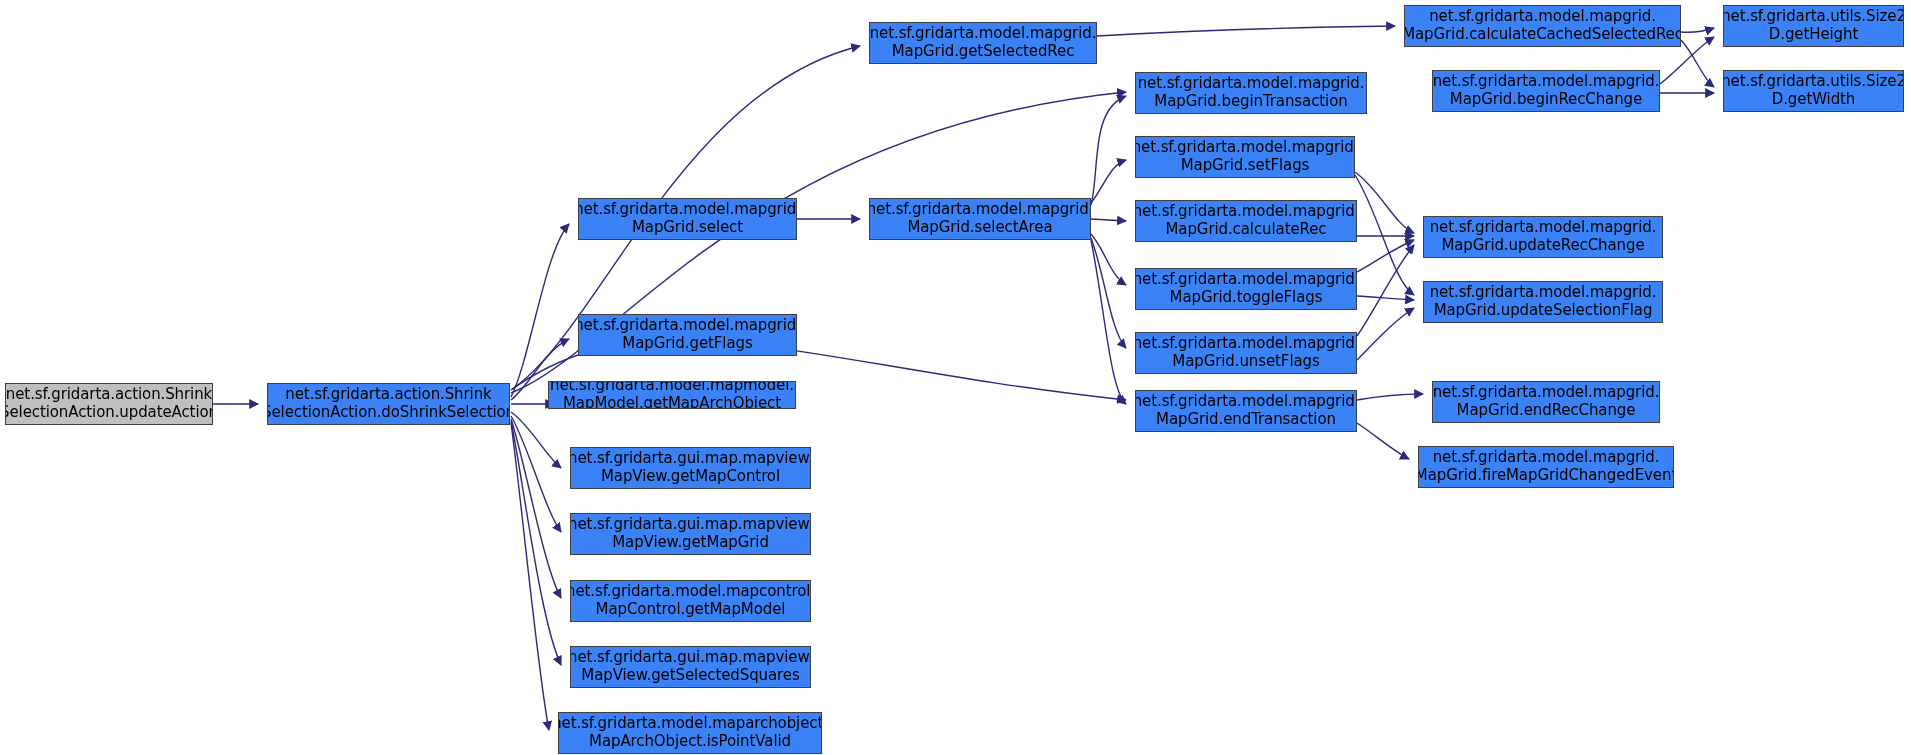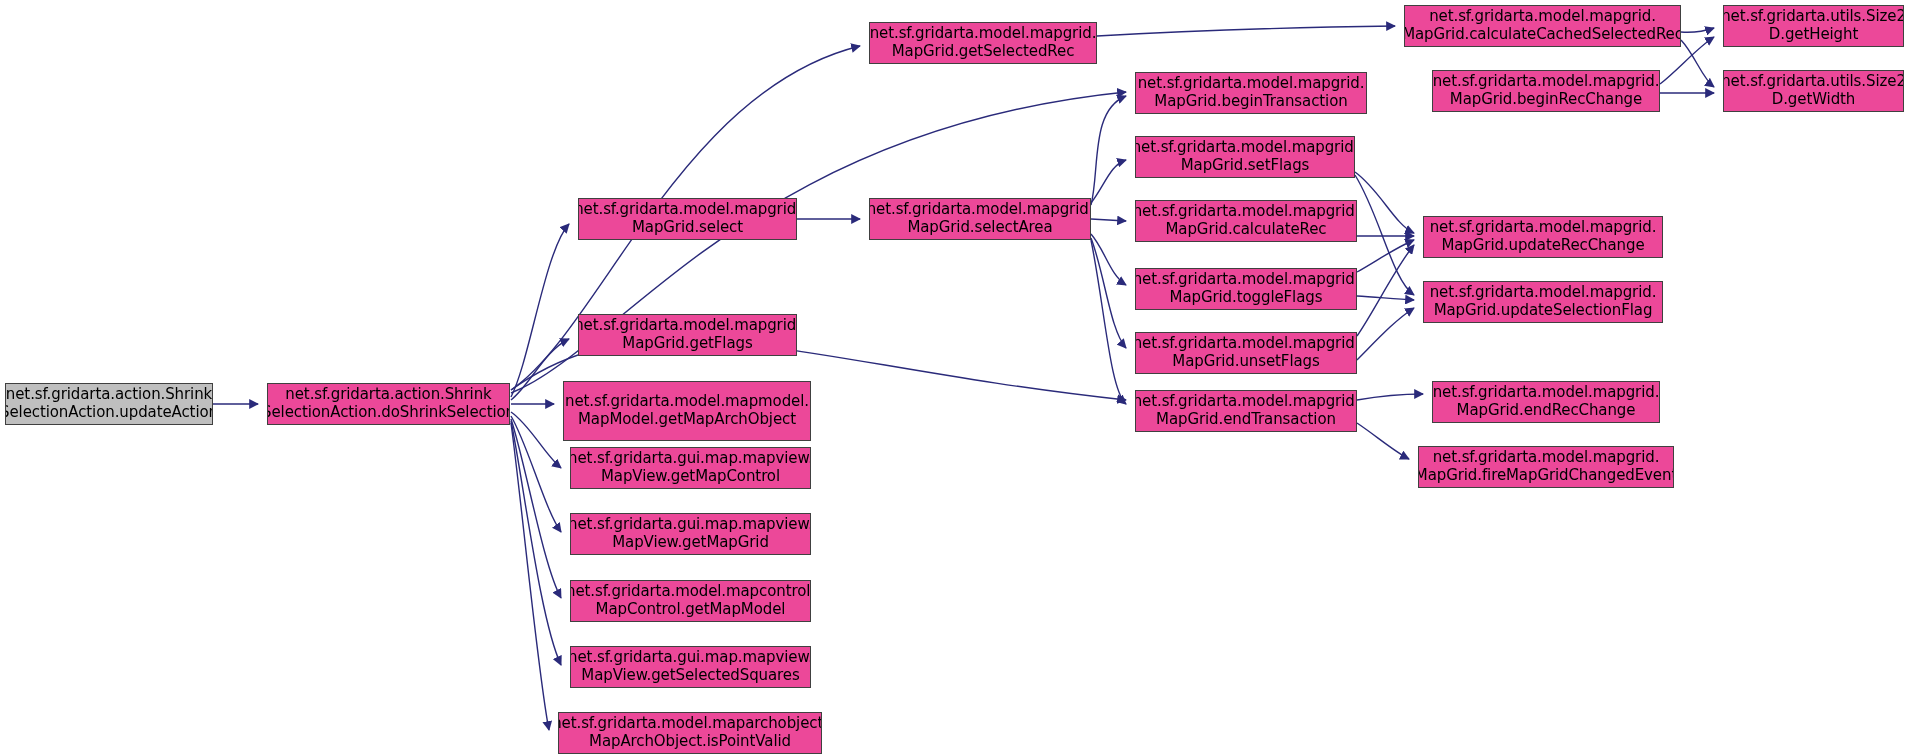--- a/index.html
+++ b/index.html
@@ -20,21 +20,21 @@
     left: 0;
     top: 0;
     width: 1911px;
     height: 755px;
     pointer-events: none;
   }
   .node {
     position: absolute;
     box-sizing: border-box;
     border: 1px solid #404040;
-    background: #ec4899;
+    background: #3b82f6;
     display: flex;
     align-items: center;
     justify-content: center;
     text-align: center;
     line-height: 1.18;
     color: #000000;
     font-size: 15px;
     letter-spacing: -0.1px;
     padding: 2px 4px;
     overflow: hidden;
@@ -119,21 +119,21 @@
       <div class="node" style="left: 1135px; top: 268px; width: 222px; height: 42px; border-color: rgb(64, 64, 64);"><span class="node-label">net.sf.gridarta.model.mapgrid.
 MapGrid.toggleFlags</span></div>
       <div class="node" style="left: 1423px; top: 281px; width: 240px; height: 42px; border-color: rgb(64, 64, 64);"><span class="node-label">net.sf.gridarta.model.mapgrid.
 MapGrid.updateSelectionFlag</span></div>
       <div class="node" style="left: 1135px; top: 332px; width: 222px; height: 42px; border-color: rgb(64, 64, 64);"><span class="node-label">net.sf.gridarta.model.mapgrid.
 MapGrid.unsetFlags</span></div>
       <div class="node" style="left: 578px; top: 314px; width: 219px; height: 42px; border-color: rgb(64, 64, 64);"><span class="node-label">net.sf.gridarta.model.mapgrid.
 MapGrid.getFlags</span></div>
       <div class="node" style="left: 1135px; top: 390px; width: 222px; height: 42px; border-color: rgb(64, 64, 64);"><span class="node-label">net.sf.gridarta.model.mapgrid.
 MapGrid.endTransaction</span></div>
-      <div class="node" style="left: 563px; top: 381px; width: 248px; height: 60px; border-color: rgb(64, 64, 64);"><span class="node-label">net.sf.gridarta.model.mapmodel.
+      <div class="node" style="left: 548px; top: 381px; width: 248px; height: 28px; border-color: rgb(64, 64, 64);"><span class="node-label">net.sf.gridarta.model.mapmodel.
 MapModel.getMapArchObject</span></div>
       <div class="node" style="left: 570px; top: 447px; width: 241px; height: 42px; border-color: rgb(64, 64, 64);"><span class="node-label">net.sf.gridarta.gui.map.mapview.
 MapView.getMapControl</span></div>
       <div class="node" style="left: 570px; top: 513px; width: 241px; height: 42px; border-color: rgb(64, 64, 64);"><span class="node-label">net.sf.gridarta.gui.map.mapview.
 MapView.getMapGrid</span></div>
       <div class="node" style="left: 570px; top: 580px; width: 241px; height: 42px; border-color: rgb(64, 64, 64);"><span class="node-label">net.sf.gridarta.model.mapcontrol.
 MapControl.getMapModel</span></div>
       <div class="node" style="left: 570px; top: 646px; width: 241px; height: 42px; border-color: rgb(64, 64, 64);"><span class="node-label">net.sf.gridarta.gui.map.mapview.
 MapView.getSelectedSquares</span></div>
       <div class="node" style="left: 558px; top: 712px; width: 264px; height: 42px; border-color: rgb(64, 64, 64);"><span class="node-label">net.sf.gridarta.model.maparchobject.

